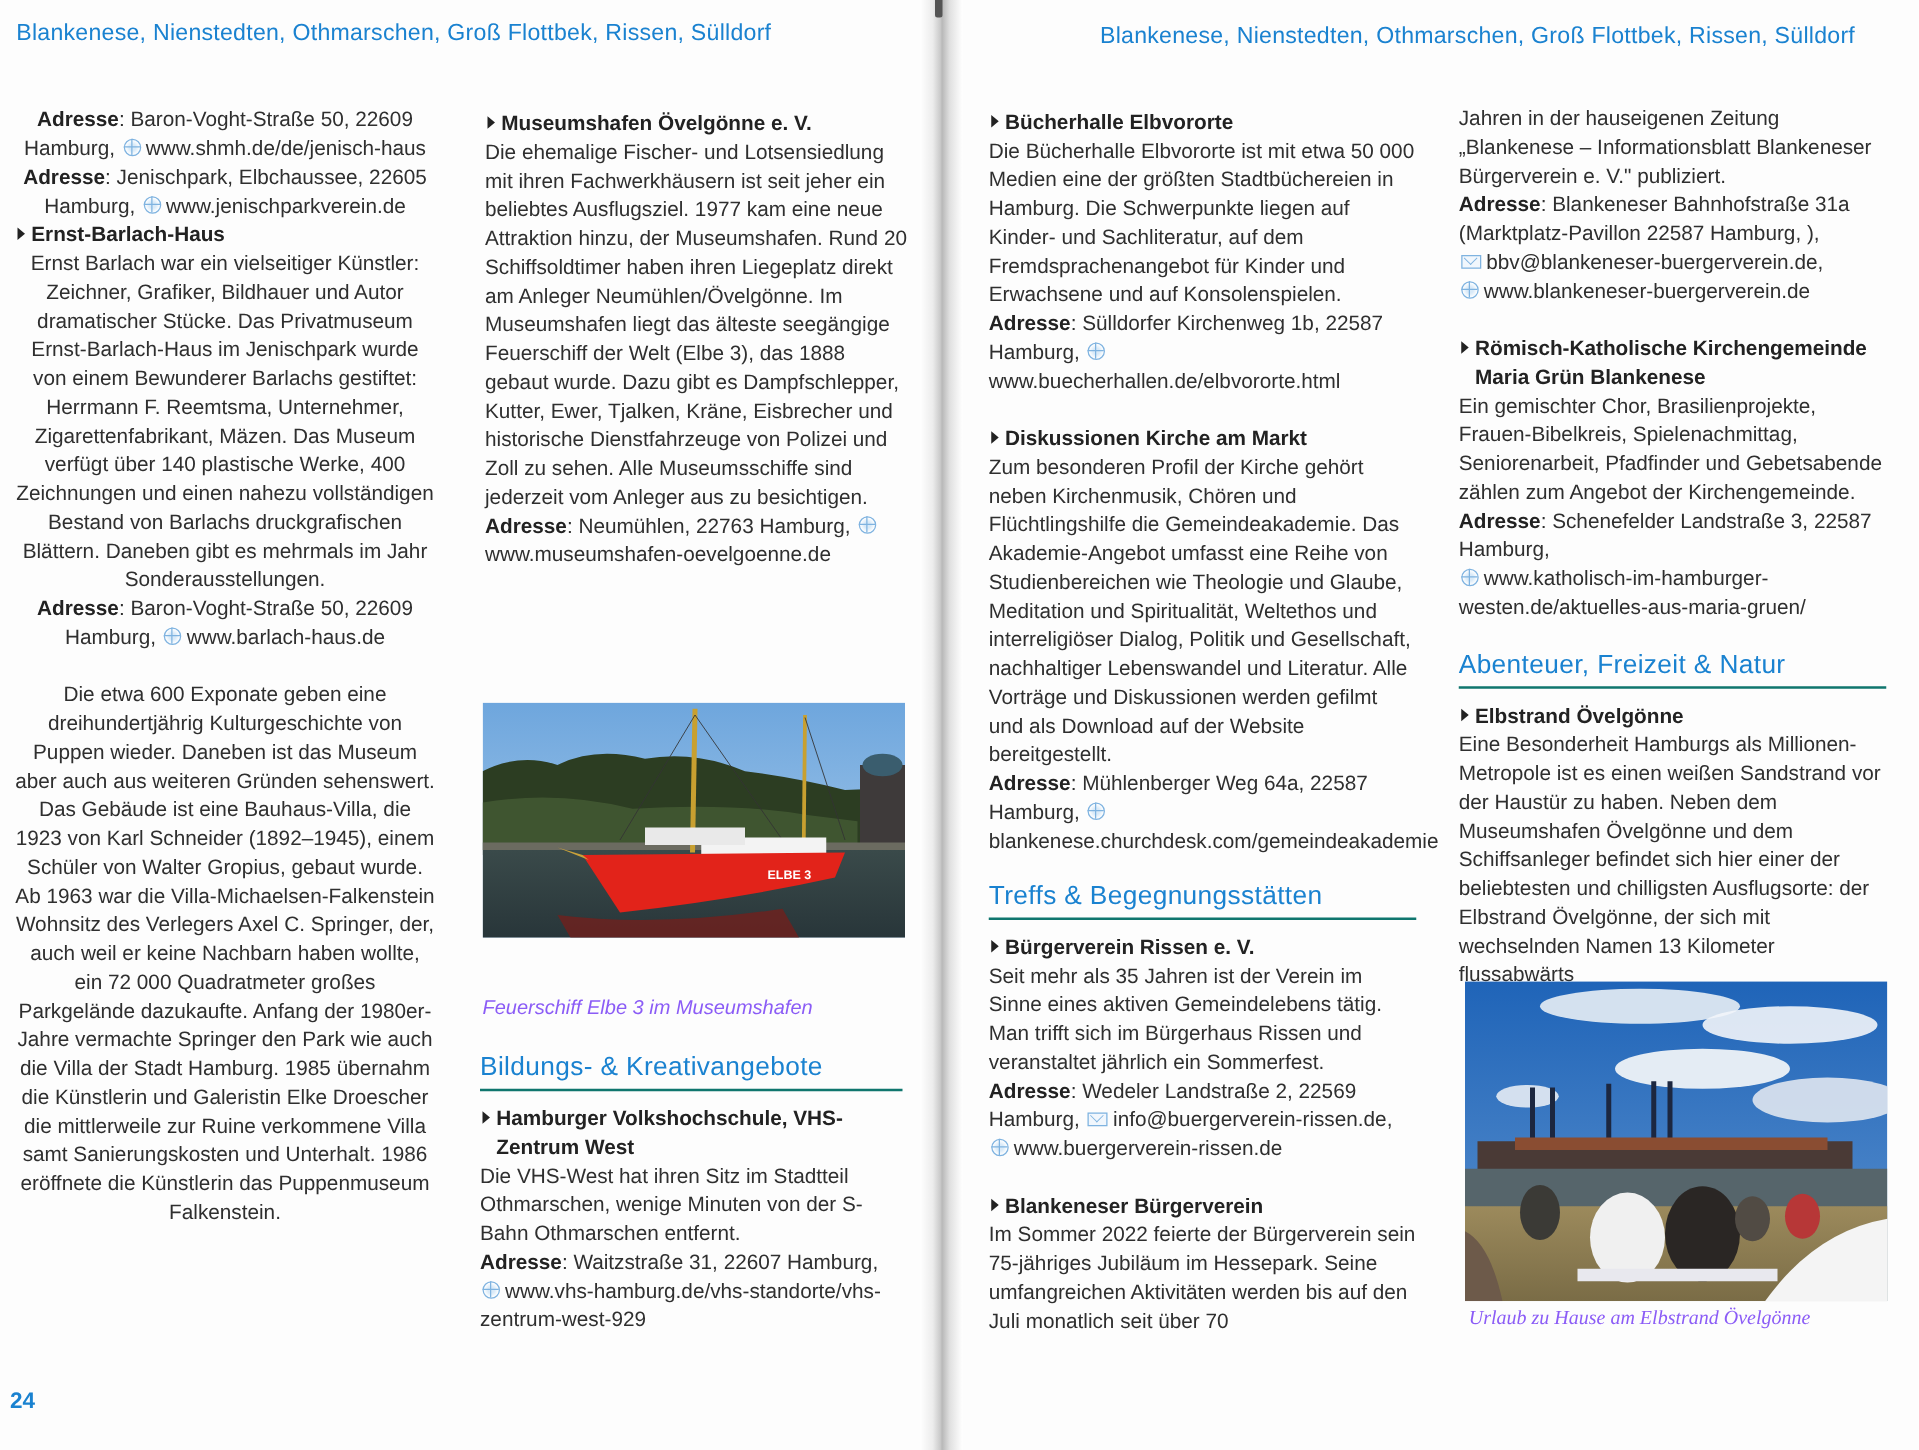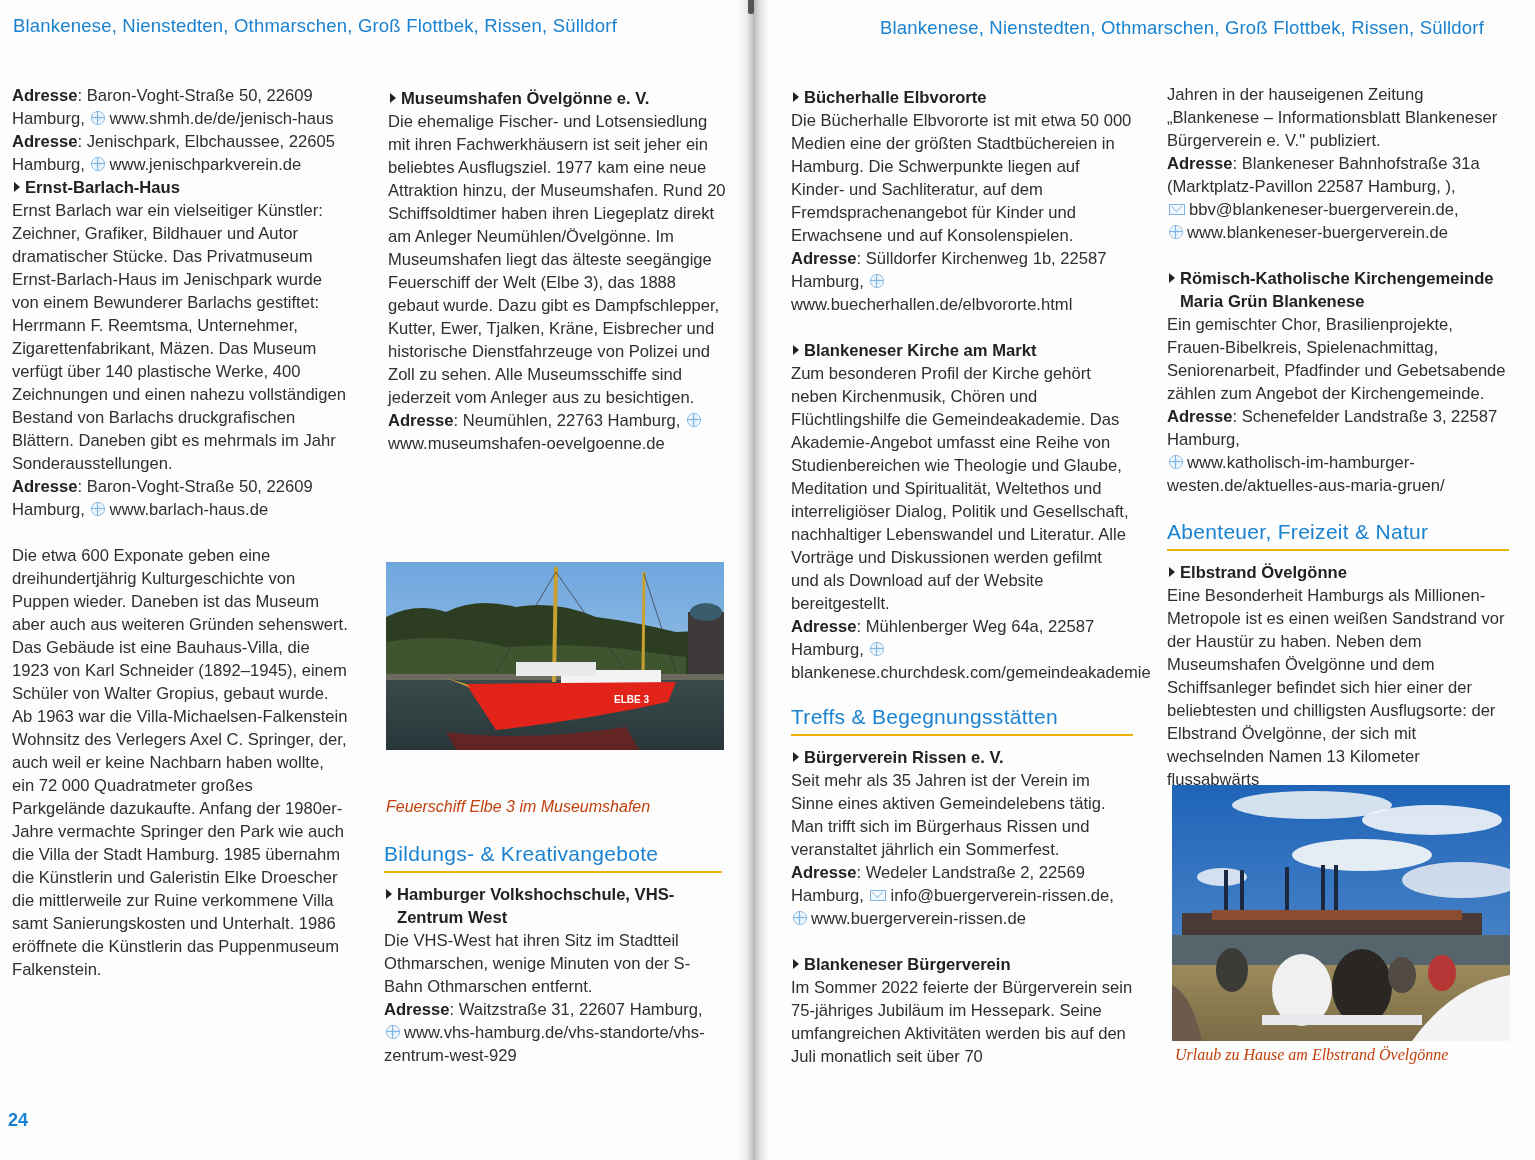--- a/index.html
+++ b/index.html
@@ -29,34 +29,34 @@
   .entry-title .tri { display: inline-block; width: 0; height: 0; border-top: 5.5px solid transparent; border-bottom: 5.5px solid transparent; border-left: 6px solid #222; margin: 6px 5px 0 2px; flex: 0 0 auto; }
   .entry-title .title-text { display: block; }
   .lbl { font-weight: bold; color: #222; }
   .link { color: #2f2f2f; }
   .globe { display: inline-block; width: 14px; height: 14px; border-radius: 50%; border: 1.5px solid #7fb3e0; vertical-align: -1px; margin: 0 4px 0 2px; position: relative; background: radial-gradient(circle, #d9eaf8 30%, #ffffff 70%); }
   .globe::before { content: ""; position: absolute; left: 5px; top: -1px; width: 1px; height: 13px; background: #7fb3e0; }
   .globe::after { content: ""; position: absolute; left: -1px; top: 5px; width: 13px; height: 1px; background: #7fb3e0; }
   .mail { display: inline-block; width: 16px; height: 11px; border: 1.4px solid #7fb3e0; vertical-align: 0px; margin: 0 4px 0 2px; position: relative; background: #f1f7fd; }
   .mail::before { content: ""; position: absolute; left: 1px; top: -4px; width: 10px; height: 10px; border-right: 1.3px solid #7fb3e0; border-bottom: 1.3px solid #7fb3e0; transform: rotate(45deg) scale(0.7,0.7); transform-origin: center; }
 
-  .section-head { font-size: 21px; color: #1a82d0; padding-bottom: 6px; border-bottom: 2px solid #eab308; margin-bottom: 10px; letter-spacing: 0.3px; }
+  .section-head { font-size: 21px; color: #1a82d0; padding-bottom: 6px; border-bottom: 2px solid #0f766e; margin-bottom: 10px; letter-spacing: 0.3px; }
 
   .photo { position: absolute; overflow: hidden; }
-  .caption { position: absolute; font-style: italic; font-size: 16px; color: #c2410c; white-space: nowrap; }
+  .caption { position: absolute; font-style: italic; font-size: 16px; color: #8b5cf6; white-space: nowrap; }
 </style>
 </head>
 <body>
 
 <div class="spread">
 
   <div class="page left">
     <div class="running-head">Blankenese, Nienstedten, Othmarschen, Groß Flottbek, Rissen, Sülldorf</div>
 
-    <div class="col" style="left:12px; top:84px; width:336px;">
+    <div class="col" style="left:12px; top:84px; width:336px;text-align:center;">
       <p>
         <span class="lbl">Adresse</span><span>: Baron-Voght-Straße 50, 22609 Hamburg, </span><span class="globe"></span><span class="link">www.shmh.de/de/jenisch-haus</span>
       </p>
       <p class="entry">
         <span class="lbl">Adresse</span><span>: Jenischpark, Elbchaussee, 22605 Hamburg, </span><span class="globe"></span><span class="link">www.jenischparkverein.de</span>
       </p>
 
       <div class="entry">
         <div class="entry-title">
             <span class="tri"></span>
@@ -155,21 +155,21 @@
       </div>
     <p>Die Bücherhalle Elbvororte ist mit etwa 50 000 Medien eine der größten Stadtbüchereien in Hamburg. Die Schwerpunkte liegen auf Kinder- und Sachliteratur, auf dem Fremdsprachenangebot für Kinder und Erwachsene und auf Konsolenspielen.</p>
     <p>
       <span class="lbl">Adresse</span><span>: Sülldorfer Kirchenweg 1b, 22587 Hamburg, </span><span class="globe"></span><span class="link">www.buecherhallen.de/elbvororte.html</span>
     </p>
   </div>
 
   <div class="entry">
     <div class="entry-title">
         <span class="tri"></span>
-        <span class="title-text">Blankeneser Kirche am Markt</span>
+        <span class="title-text">Diskussionen Kirche am Markt</span>
       </div>
     <p>Zum besonderen Profil der Kirche gehört neben Kirchenmusik, Chören und Flüchtlingshilfe die Gemeindeakademie. Das Akademie-Angebot umfasst eine Reihe von Studienbereichen wie Theologie und Glaube, Meditation und Spiritualität, Weltethos und interreligiöser Dialog, Politik und Gesellschaft, nachhaltiger Lebenswandel und Literatur. Alle Vorträge und Diskussionen werden gefilmt und als Download auf der Website bereitgestellt.</p>
     <p>
       <span class="lbl">Adresse</span><span>: Mühlenberger Weg 64a, 22587 Hamburg, </span><span class="globe"></span><span class="link">blankenese.churchdesk.com/gemeindeakademie</span>
     </p>
   </div>
 
   <div style="margin-top:-2px;">
     <div class="section-head">Treffs &amp; Begegnungsstätten</div>
     <div class="entry">

